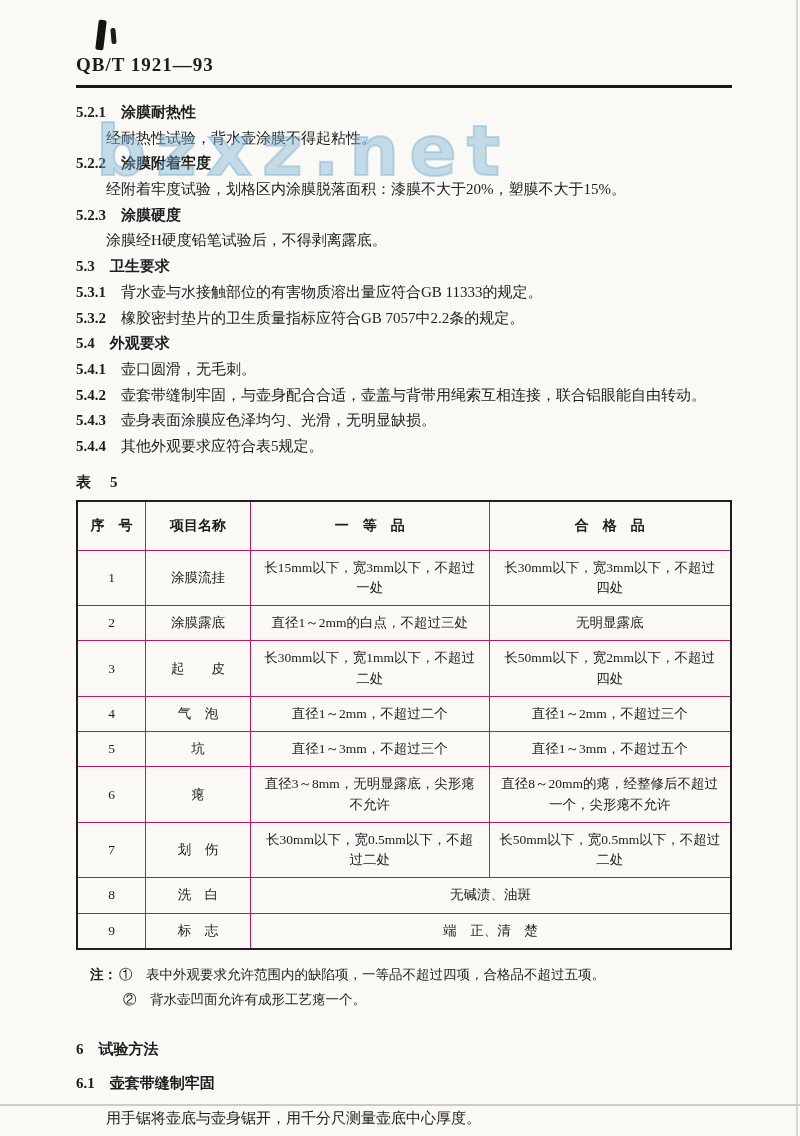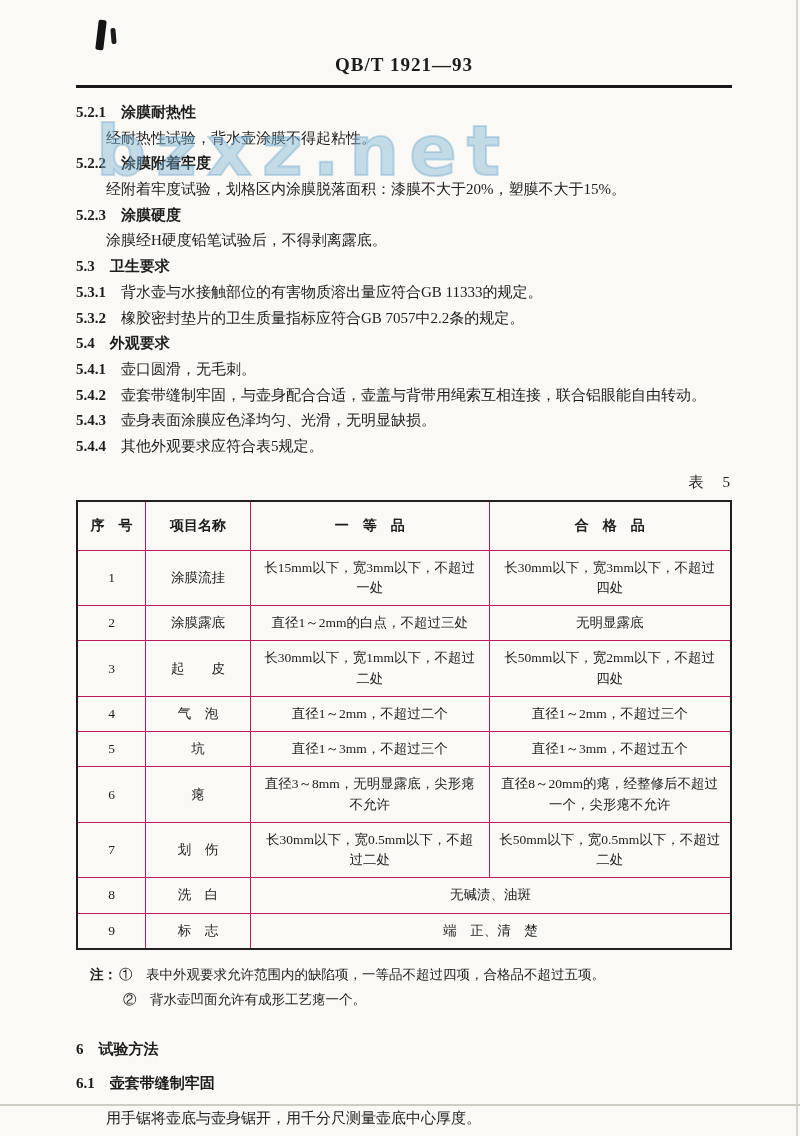--- a/index.html
+++ b/index.html
@@ -21,29 +21,29 @@
 
   .watermark {
     position:absolute; top:110px; left:96px; z-index:5;
     font-family:"DejaVu Sans", "Liberation Sans", sans-serif;
     font-size:70px; font-weight:bold; letter-spacing:10px;
     color:rgba(120,178,212,0.42);
     -webkit-text-stroke:2px rgba(96,160,200,0.35);
     pointer-events:none; white-space:nowrap;
   }
 
-  .doc-header { text-align:center; font-size:19px; font-weight:bold; letter-spacing:1px; }
+  .doc-header { font-size:19px; font-weight:bold; letter-spacing:1px; }
   .title-rule { height:3px; background:#181818; margin-top:9px; margin-bottom:14px; }
 
   .para { margin:0 0 5px 0; font-size:15px; line-height:1.38; text-align:justify; }
   .para .cnum { font-weight:bold; margin-right:15px; white-space:nowrap; }
   .para.heading { font-weight:bold; }
   .para.ind { padding-left:30px; }
 
-  .tbl-caption { text-align:right; font-weight:normal; font-size:15px; margin:16px 0 8px 0; letter-spacing:2px; }
+  .tbl-caption { text-align:left; font-weight:bold; font-size:15px; margin:16px 0 8px 0; letter-spacing:2px; }
 
   table.t5 { width:100%; border-collapse:collapse; border:2px solid #1f1f1f; table-layout:fixed; }
   table.t5 th, table.t5 td {
     border:1px solid #be185d;
     font-size:13.5px; line-height:1.5;
     padding:7px 9px; vertical-align:middle;
     word-break:break-all;
   }
   table.t5 th { font-weight:bold; height:34px; text-align:center; font-size:14px; }
   td.c { text-align:center; }

